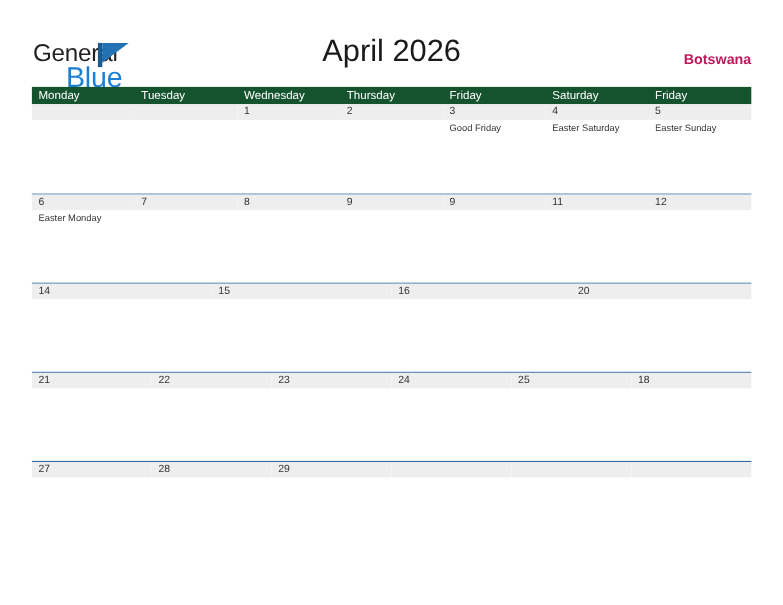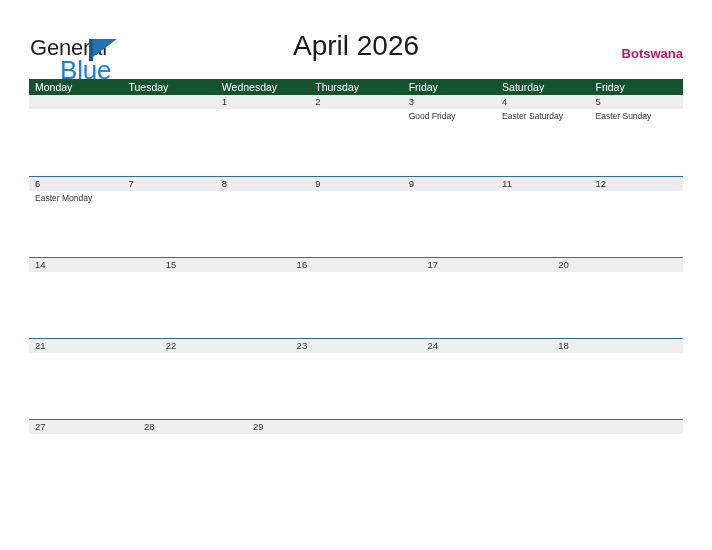--- a/index.html
+++ b/index.html
@@ -314,25 +314,20 @@
               <div class="day-num">15</div>
               <div class="day-events"></div>
             </div>
             <div class="day">
               <div class="day-band"></div>
               <div class="day-num">16</div>
               <div class="day-events"></div>
             </div>
             <div class="day">
               <div class="day-band"></div>
-              <div class="day-num">17</div>
-              <div class="day-events"></div>
-            </div>
-            <div class="day">
-              <div class="day-band"></div>
               <div class="day-num">20</div>
               <div class="day-events"></div>
             </div>
           </div>
         </div>
         <div class="week">
           <div class="week-inner">
             <div class="day">
               <div class="day-band"></div>
               <div class="day-num">21</div>
@@ -344,20 +339,25 @@
               <div class="day-events"></div>
             </div>
             <div class="day">
               <div class="day-band"></div>
               <div class="day-num">23</div>
               <div class="day-events"></div>
             </div>
             <div class="day">
               <div class="day-band"></div>
               <div class="day-num">24</div>
+              <div class="day-events"></div>
+            </div>
+            <div class="day">
+              <div class="day-band"></div>
+              <div class="day-num">25</div>
               <div class="day-events"></div>
             </div>
             <div class="day">
               <div class="day-band"></div>
               <div class="day-num">18</div>
               <div class="day-events"></div>
             </div>
           </div>
         </div>
         <div class="week">

